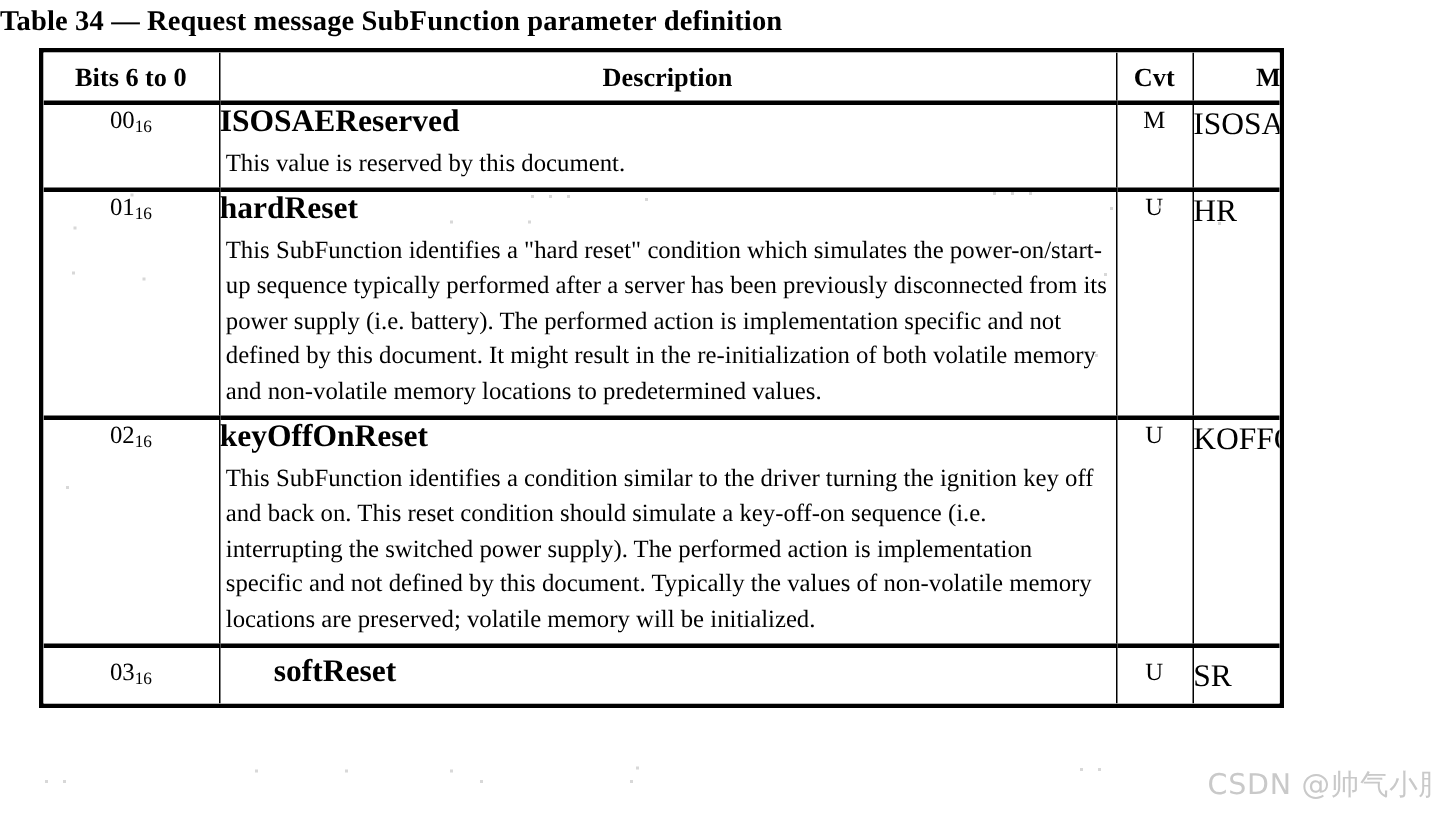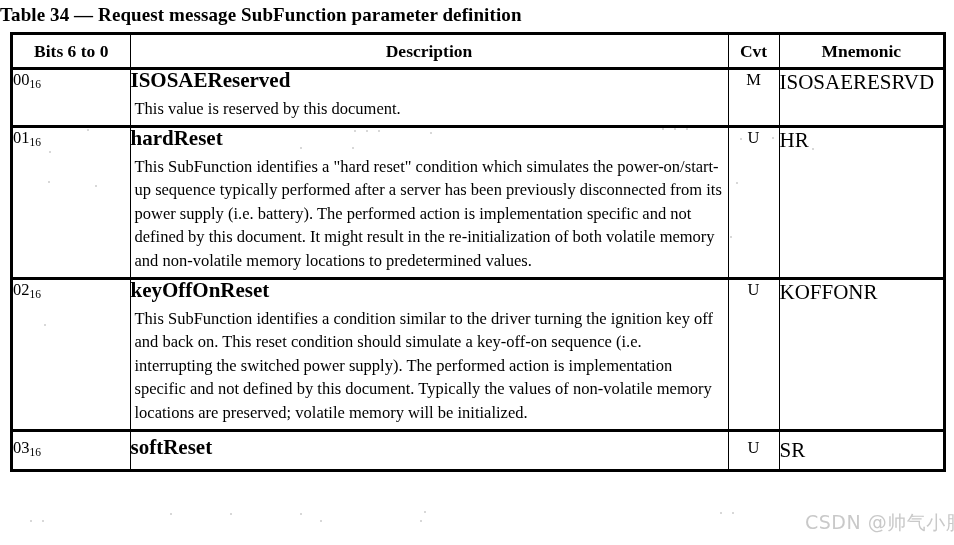--- a/index.html
+++ b/index.html
@@ -31,23 +31,23 @@
     letter-spacing: 0.1px;
     padding-top: 4px;
     padding-bottom: 6px;
     line-height: 22px;
     white-space: nowrap;
   }
 
   
   .table-wrap {
     position: absolute;
-    left: 10px;
+    left: 26px;
     top: 32px;
-    width: 936px;
+    width: 830px;
     border: 3px solid #000000;
     box-sizing: border-box;
     background: #ffffff;
     overflow: hidden;
   }
 
   table.spec {
     border-collapse: collapse;
     width: 100%;
     table-layout: fixed;
@@ -86,20 +86,21 @@
 
   
   tbody tr.data-row > td {
     border-bottom: 3px solid #000000;
   }
   tbody tr.data-row.last-row > td {
     border-bottom: none;
   }
 
   .cell-bits {
+    text-align: center;
     font-size: 16.5px;
     padding-top: 9px;
     padding-bottom: 8px;
     white-space: nowrap;
   }
   .cell-bits sub {
     font-size: 11.5px;
     vertical-align: baseline;
     position: relative;
     top: 3px;
@@ -134,21 +135,21 @@
     text-align: left;
     font-size: 21px;
     padding: 9px 6px 8px 8px;
     white-space: nowrap;
   }
 
   
   tr.last-row .cell-bits,
   tr.last-row .cell-cvt { padding-top: 6px; padding-bottom: 6px; }
   tr.last-row .cell-desc { padding-top: 5px; padding-bottom: 6px; }
-  tr.last-row .desc-name { margin-bottom: 0; }
+  tr.last-row .desc-name { margin-bottom: 0; margin-left: 36px; }
   tr.last-row .cell-mnemonic { padding-top: 6px; padding-bottom: 6px; }
 
   
   .watermark {
     position: absolute;
     left: 805px;
     top: 510px;
     font-family: "DejaVu Sans", "Liberation Sans", sans-serif;
     font-size: 19px;
     color: #c9c9c9;

